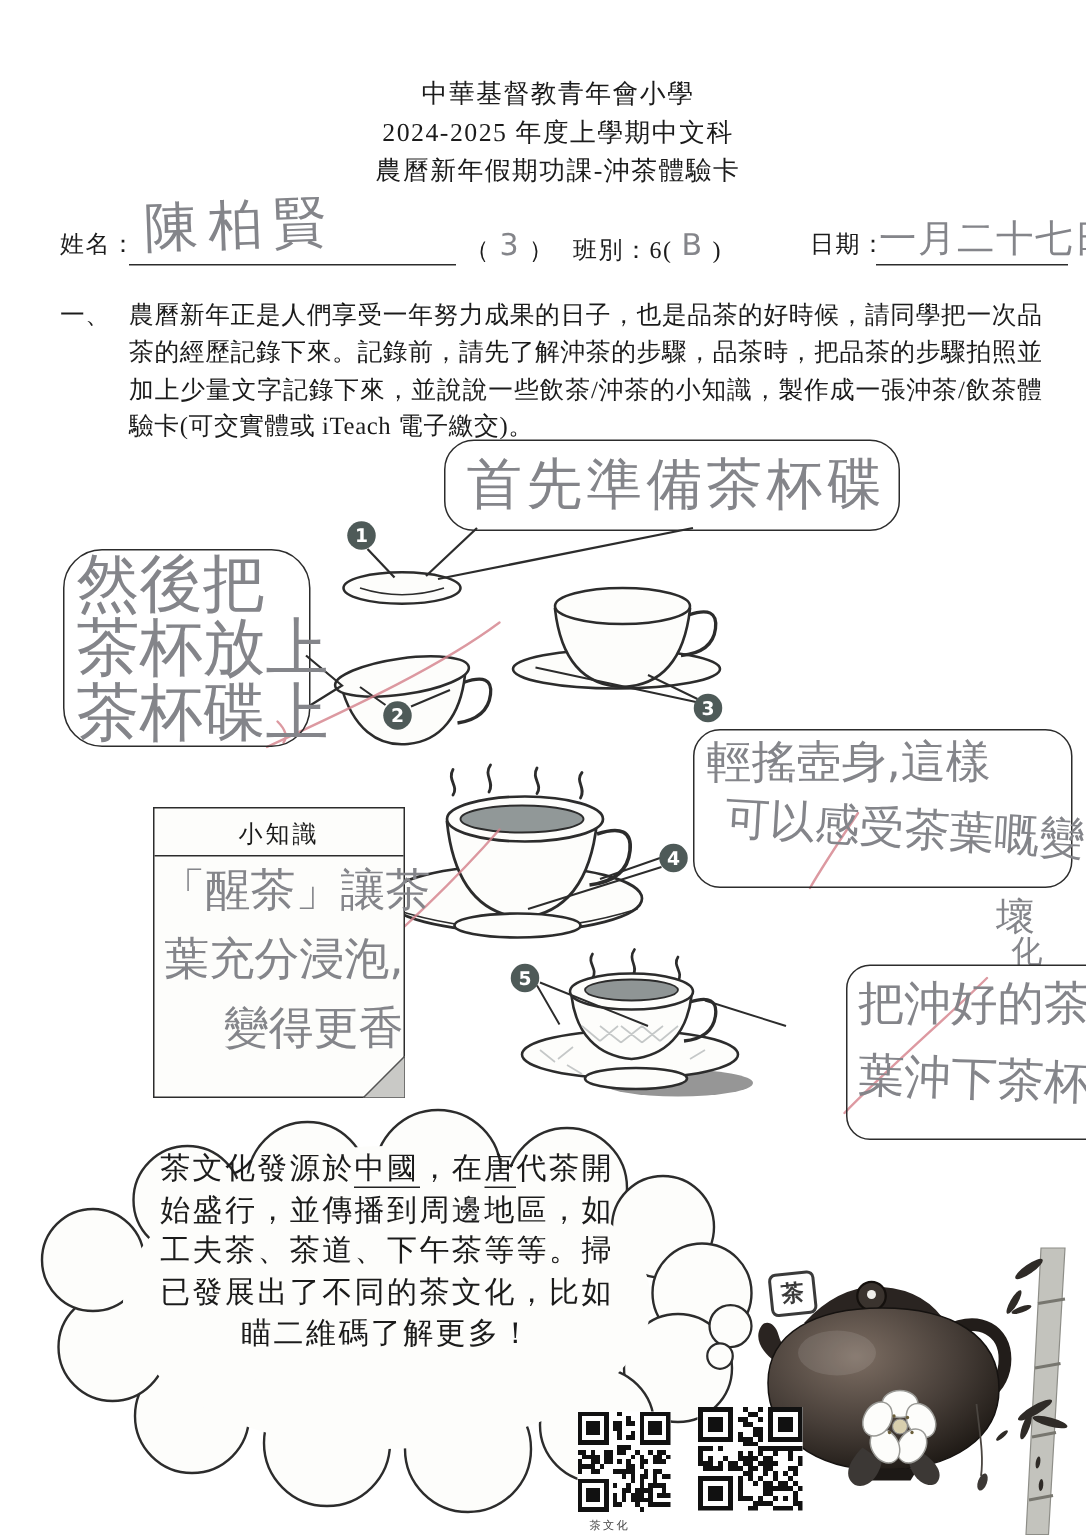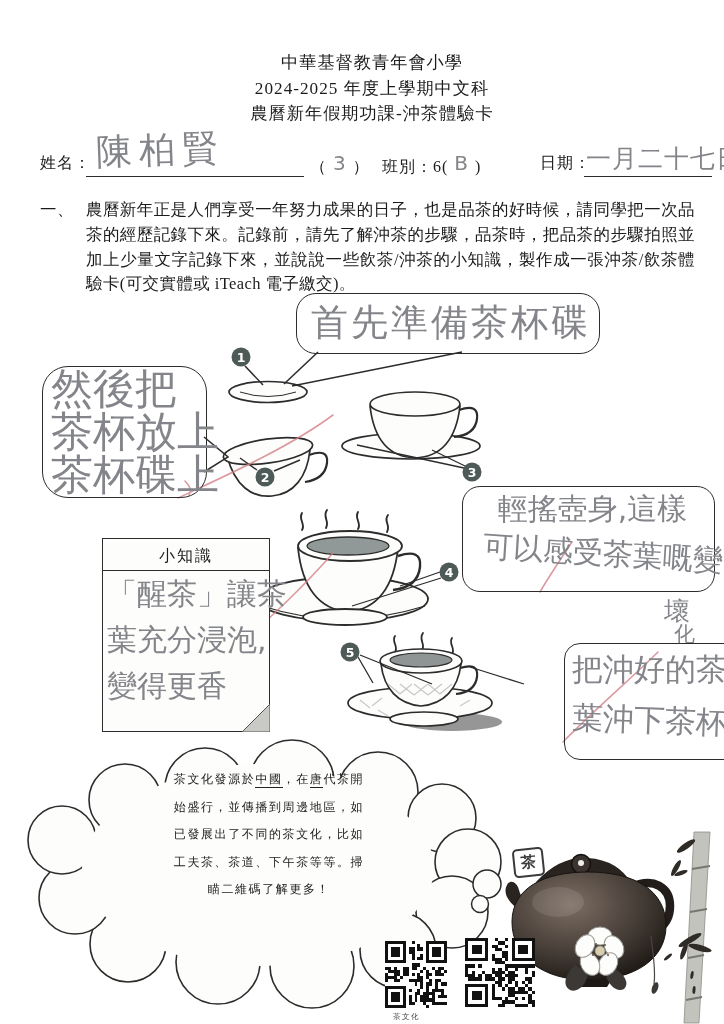--- a/index.html
+++ b/index.html
@@ -24,41 +24,41 @@
   
   #instr{left:40px;top:198px;width:655px;display:flex;font-size:16.5px;line-height:24.8px;letter-spacing:.4px;}
   #instr .idx{width:46px;flex:none;}
   #instr .body{flex:1;text-align:justify;}
   
   .bubble{position:absolute;border:1.7px solid #2c2c2c;border-radius:20px;z-index:2;}
   #bubble1{left:296px;top:293px;width:302px;height:59px;}
   #bubble1 .t{margin:4px 0 0 14px;font-size:37px;letter-spacing:3px;white-space:nowrap;}
   #bubble2{left:42px;top:366px;width:163px;height:130px;border-radius:26px;}
   #bubble2 .ln div{font-size:42px;line-height:43px;padding-left:8px;white-space:nowrap;}
-  #bubble4{left:462px;top:486px;width:251px;height:104px;border-radius:18px;text-align:center;}
+  #bubble4{left:462px;top:486px;width:251px;height:104px;border-radius:18px;}
   #bubble4 .ln div{font-size:30px;line-height:44px;padding-left:8px;white-space:nowrap;}
   #bubble4 .ln div:nth-child(2){transform:rotate(3.5deg);margin-left:12px;}
   .ovf{position:absolute;z-index:2;}
   #ovf1{left:664px;top:594px;font-size:26px;}
   #ovf2{left:674px;top:620px;font-size:21px;}
   #bubble5{left:524px;top:643px;width:190px;height:115px;border-radius:16px;margin-left:40px;}
   #bubble5 .ln div{font-size:31px;line-height:51px;padding-left:7px;white-space:nowrap;}
   #bubble5 .ln div:nth-child(2){transform:rotate(2deg);}
   
   .badge{position:absolute;width:19px;height:19px;border-radius:50%;background:#4e5a58;color:#fff;
          font:bold 12.5px "DejaVu Sans",sans-serif;display:flex;align-items:center;justify-content:center;
          z-index:3;transform:translate(-50%,-50%);}
   
   #tips{left:62px;top:538px;width:166px;height:192px;border:1.7px solid #2c2c2c;z-index:2;background:#fdfdfb;margin-left:40px;}
   #tips .hd{height:32px;border-bottom:1.7px solid #2c2c2c;text-align:center;font-size:16px;
             letter-spacing:2px;padding-top:7px;box-sizing:border-box;}
-  #tips .ln div{font-size:30px;line-height:46px;padding-left:4px;white-space:nowrap;}
+  #tips .ln div{font-size:30px;line-height:46px;padding-left:4px;white-space:nowrap;text-align:right;}
   #tips .fold{position:absolute;right:-1px;bottom:-1px;}
   
-  #cloud-text{left:103px;top:766px;width:332px;z-index:2;font-size:12px;line-height:27.6px;
+  #cloud-text{left:92px;top:766px;width:332px;z-index:2;font-size:20px;line-height:27.6px;
               letter-spacing:1.6px;text-align:center;}
   #cloud-text .u{border-bottom:1.3px solid #222;padding-bottom:1px;}
   
   #stamp{left:513px;top:848px;width:27px;height:25px;border:2.2px solid #3a3a3a;border-radius:5px;
          transform:rotate(-6deg);display:flex;align-items:center;justify-content:center;
          font-size:15px;font-weight:bold;color:#3a3a3a;z-index:2;}
   
   .qr{position:absolute;background:#fff;z-index:4;}
   #qr-left{left:385px;top:941px;width:62px;height:67px;}
   #qr-right{left:465px;top:938px;width:70px;height:69px;}
@@ -287,22 +287,22 @@
         <div>變得更香</div>
       </div>
     <svg class="fold" width="28" height="28">
       <path d="M28,0 L0,28 L28,28 Z" fill="#c9c9c6" stroke="#555" stroke-width="1"></path>
     </svg>
   </div>
 
   <div id="cloud-text" class="abs">
       <div><span>茶文化發源於</span><span class="u">中國</span><span>，在</span><span class="u">唐</span><span>代茶開</span></div>
       <div><span>始盛行，並傳播到周邊地區，如</span></div>
+      <div><span>工夫茶、茶道、下午茶等等。掃</span></div>
       <div><span>已發展出了不同的茶文化，比如</span></div>
-      <div><span>工夫茶、茶道、下午茶等等。掃</span></div>
       <div><span>瞄二維碼了解更多！</span></div>
     </div>
 
   <div id="stamp" class="abs serif">茶</div>
 
   <div id="qr-left" class="qr"><svg viewBox="0 0 21 21" width="100%" height="100%" preserveAspectRatio="none" shape-rendering="crispEdges">
         <rect width="21" height="21" fill="#fff"></rect>
         <rect x="0" y="0" width="7" height="7" fill="#111"></rect>
         <rect x="1" y="1" width="5" height="5" fill="#fff"></rect>
         <rect x="2" y="2" width="3" height="3" fill="#111"></rect>

